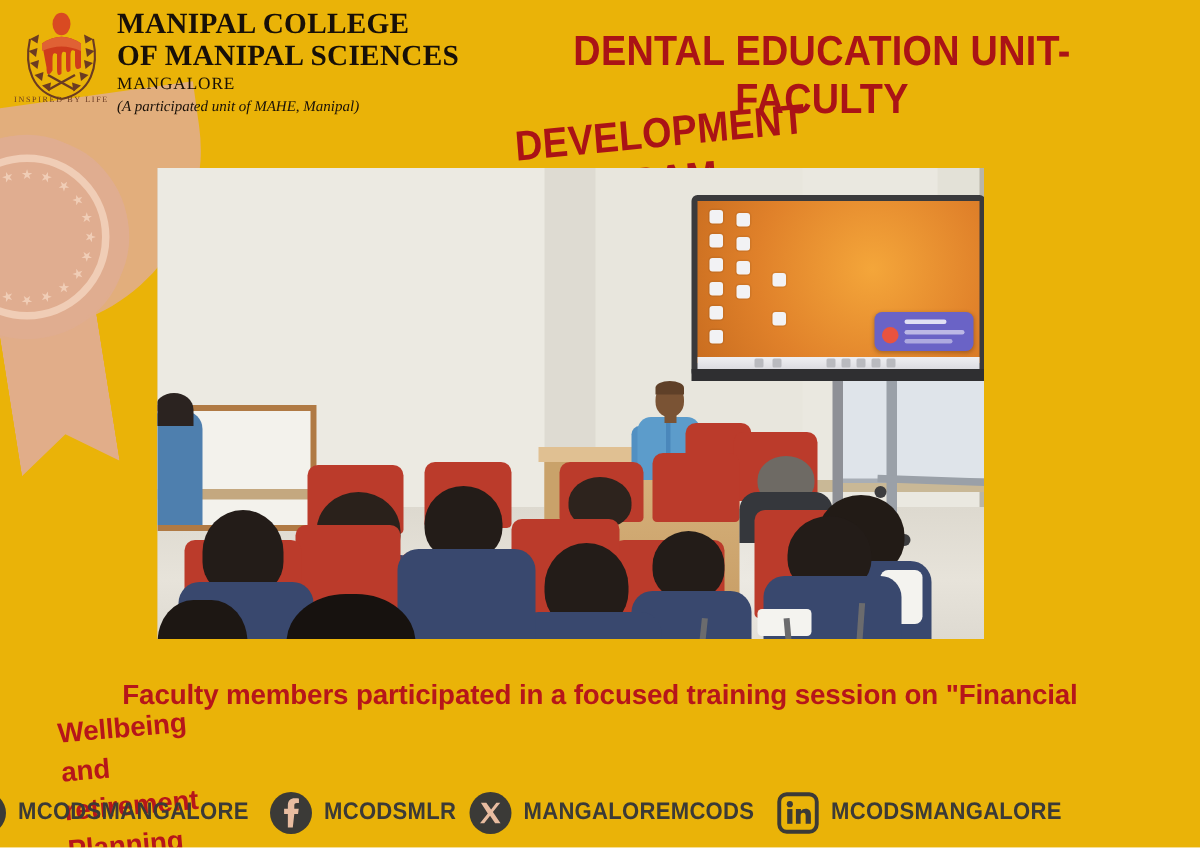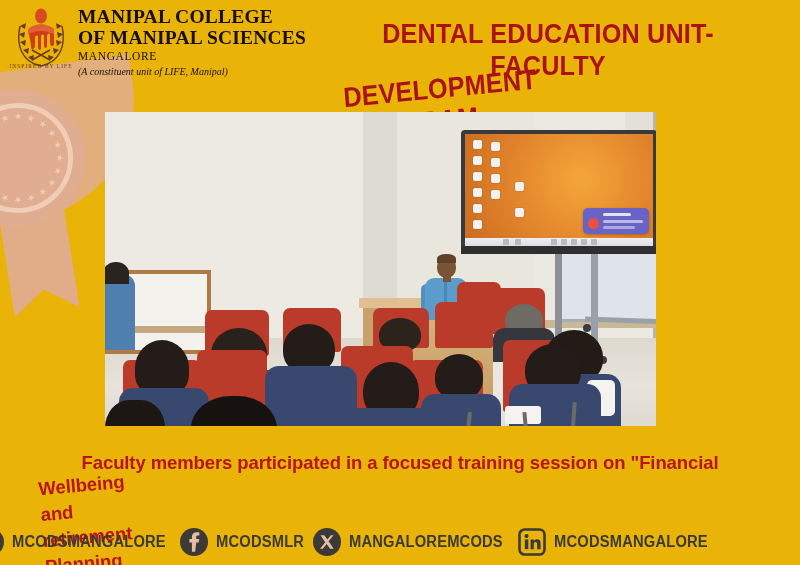--- a/index.html
+++ b/index.html
@@ -393,21 +393,21 @@
         <path d="M20 25 q13 -9 26 0 l0 5 q-13 -6 -26 0 z" fill="#e06134"></path>
         <path d="M24 46 l18 10 M42 46 l-18 10" stroke="#6b3b22" stroke-width="1.6" fill="none"></path>
         <text x="33" y="64" font-family="Liberation Serif, serif" font-size="5.4" fill="#6b3b22" text-anchor="middle" letter-spacing="1.1">INSPIRED BY LIFE</text>
       </svg>
     </div>
 
     <div class="college-block">
       <div class="college-l1">MANIPAL COLLEGE</div>
       <div class="college-l2">OF MANIPAL SCIENCES</div>
       <div class="college-city">MANGALORE</div>
-      <div class="college-sub">(A constituent unit of LIFE, Manipal)</div>
+      <div class="college-sub">(A participated unit of MAHE, Manipal)</div>
     </div>
 
     <div class="event-title">
       <span>DENTAL EDUCATION UNIT- FACULTY</span>
       <span class="l2">DEVELOPMENT PROGRAM</span>
     </div>
   </div>
 
   <div class="photo">
     <div class="ph wall-left"></div>

